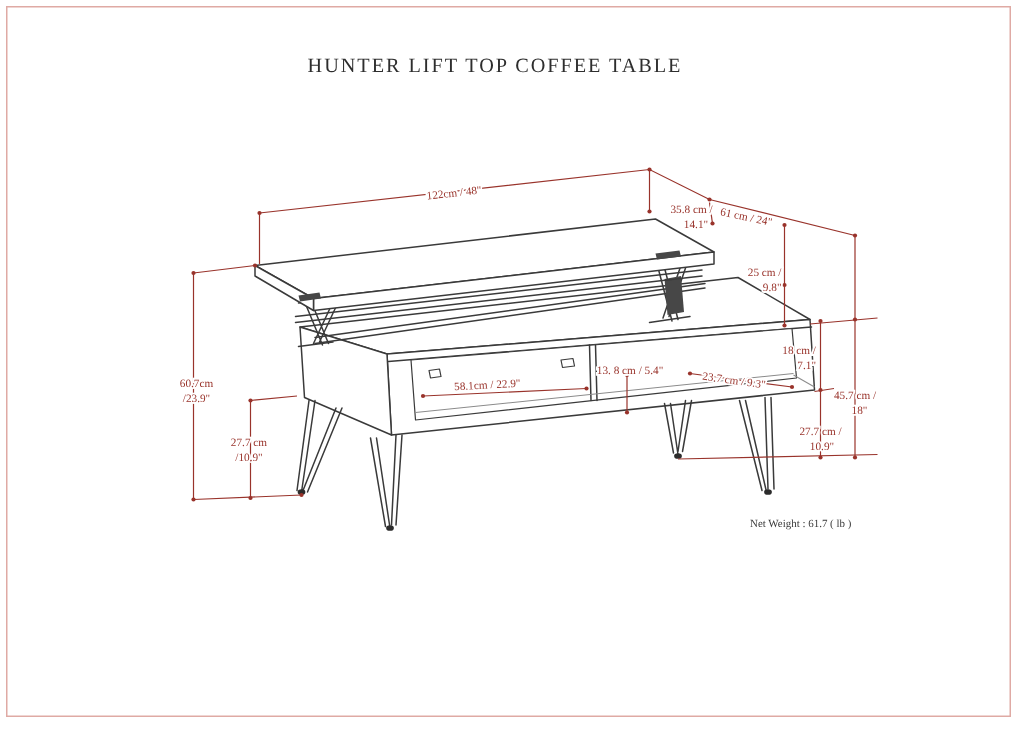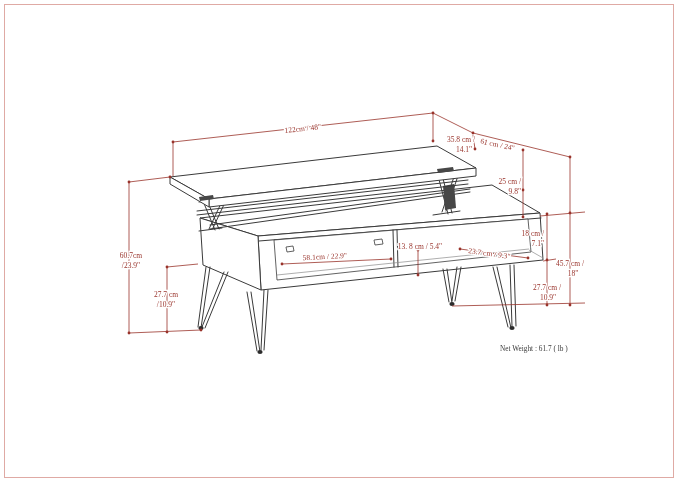--- a/index.html
+++ b/index.html
@@ -21,20 +21,21 @@
   text.dlab{fill:var(--dimension,#99332b);font-family:"Liberation Serif",serif;
             font-size:7.5px;stroke:#fff;stroke-width:2.4px;paint-order:stroke;}
   text.note{fill:#3a3a3a;font-family:"Liberation Serif",serif;font-size:7.3px;}
 </style>
 </head>
 <body>
 
 <div class="page">
   <div class="frame"></div>
 
+  <div class="title">HUNTER LIFT TOP COFFEE TABLE</div>
 
   <svg width="679" height="486" viewBox="0 0 679 486">
 
     <g>
       <path class="lnf" d="M200,218 L492,185 L540,213 L258,236 Z"></path>
       <path class="lnf" d="M258,236 L540,213 L543,260 L261,290 Z"></path>
       <path class="lnf" d="M200,218 L258,236 L261,290 L203,265 Z"></path>
       <path class="ln" d="M259,241 L541,218"></path>
       <path class="ln" d="M210,225 L470,189 M210,229 L470,192"></path>
       <path class="lnt" d="M274,240 L528,219 L531,252 L277,280 Z"></path>

